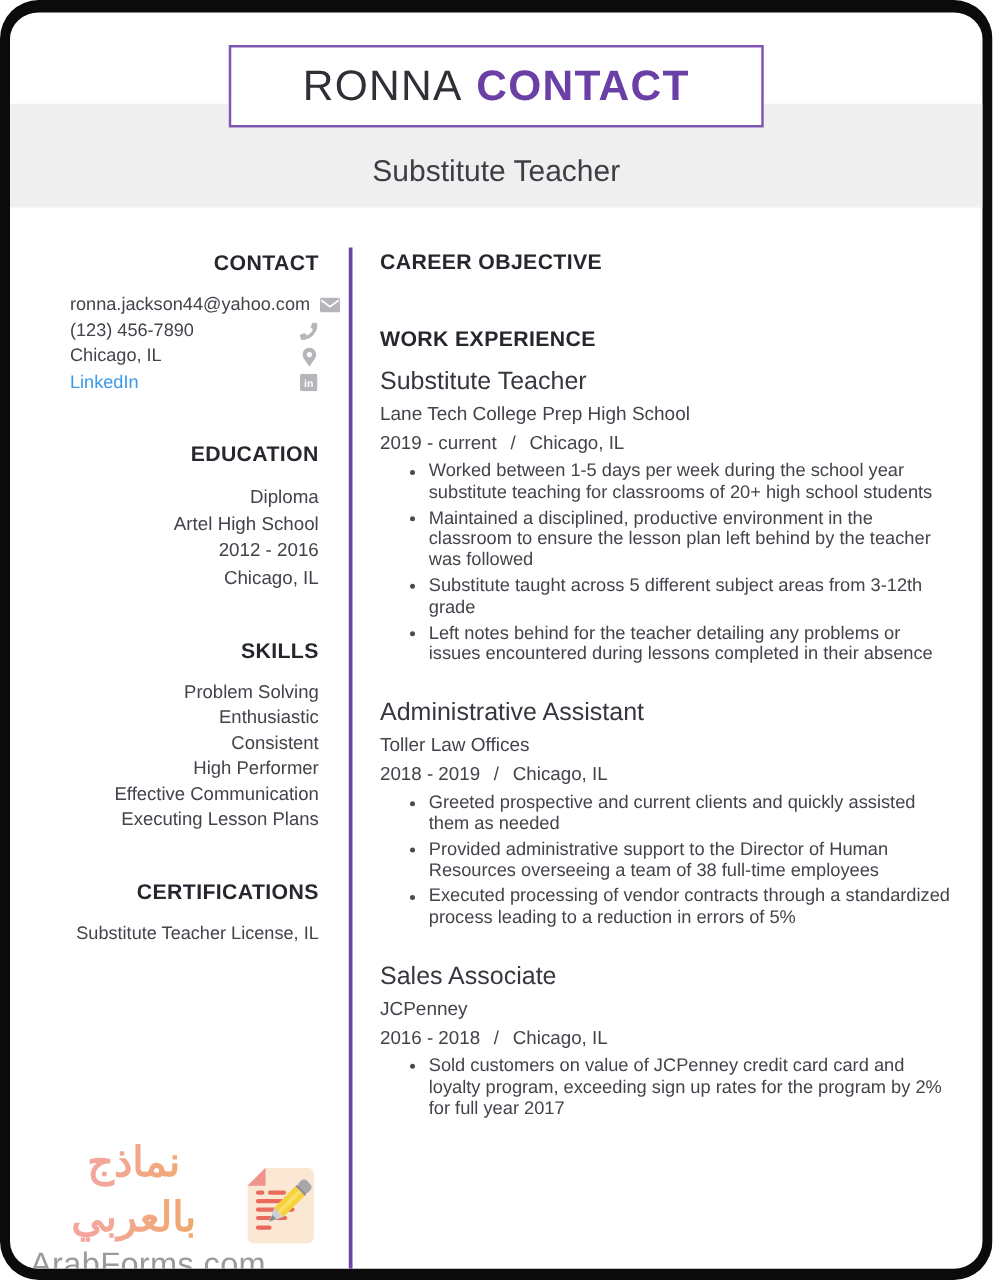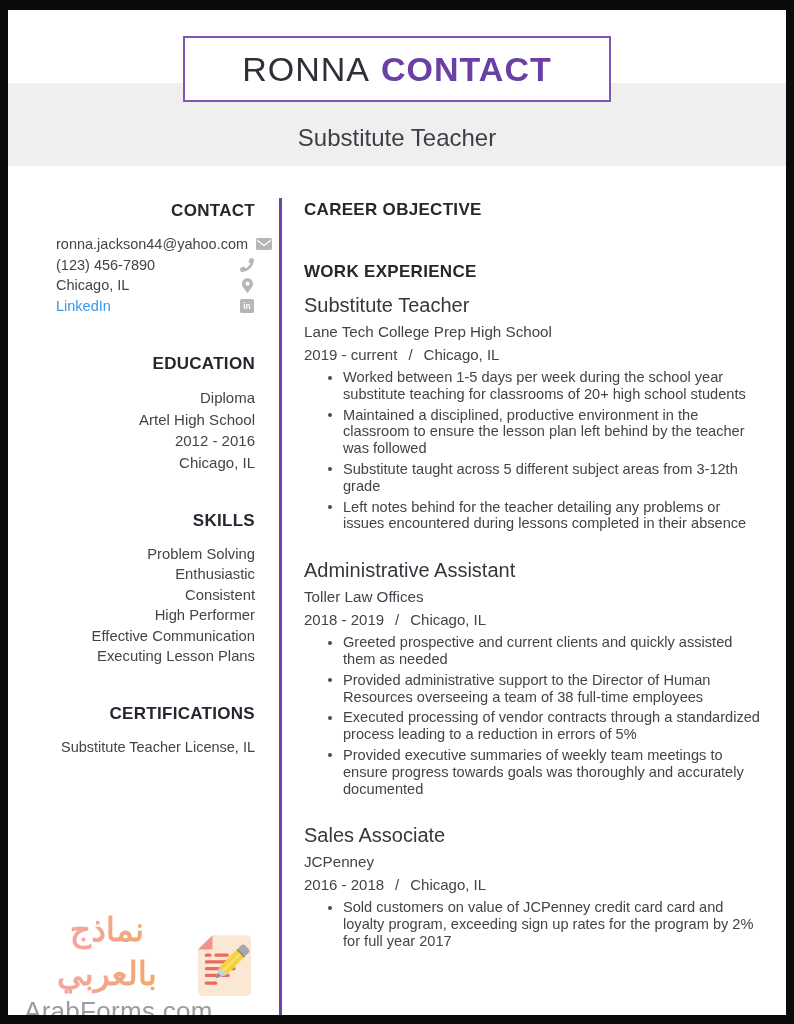--- a/index.html
+++ b/index.html
@@ -1,19 +1,19 @@
 <!DOCTYPE html>
 <html><head>
 <meta charset="utf-8">
 <style>
   html,body{margin:0;padding:0;background:#fff;}
   body{font-family:"Liberation Sans",sans-serif;}
   .frame{position:relative;width:794px;height:1024px;box-sizing:border-box;
          border-style:solid;border-color:#0b0b0b;border-width:10px 8px 9px 8px;
-         background:#fff;overflow:hidden;}
+         background:#fff;overflow:hidden;border-radius:31px;}
   
   .title-band{position:absolute;top:73px;left:0;right:0;height:83px;background:#efeff0;}
   .name-box{position:absolute;top:26px;left:50%;transform:translateX(-50%);
             width:428px;height:66px;background:#fff;border:2px solid #7f57b2;
             display:flex;align-items:center;justify-content:center;gap:11px;
             z-index:2;box-sizing:border-box;}
   .first-name{font-size:34px;font-weight:400;color:#2f2f37;letter-spacing:1px;}
   .last-name{font-size:34px;font-weight:800;color:#6a3fa6;letter-spacing:1px;}
   .subtitle{position:absolute;top:114px;left:0;right:0;text-align:center;
             font-size:24px;color:#3e3e46;z-index:2;font-weight:400;}
@@ -158,21 +158,20 @@
       <article class="job">
         <h3>Administrative Assistant</h3>
         <div class="company">Toller Law Offices</div>
         <div class="meta">
           <span>2018 - 2019</span><span class="sep">/</span><span>Chicago, IL</span>
         </div>
         <ul class="bullets">
           <li>Greeted prospective and current clients and quickly assisted them as needed</li>
           <li>Provided administrative support to the Director of Human Resources overseeing a team of 38 full-time employees</li>
           <li>Executed processing of vendor contracts through a standardized process leading to a reduction in errors of 5%</li>
-          <li>Provided executive summaries of weekly team meetings to ensure progress towards goals was thoroughly and accurately documented</li>
         </ul>
       </article>
 
       <article class="job">
         <h3>Sales Associate</h3>
         <div class="company">JCPenney</div>
         <div class="meta">
           <span>2016 - 2018</span><span class="sep">/</span><span>Chicago, IL</span>
         </div>
         <ul class="bullets">

